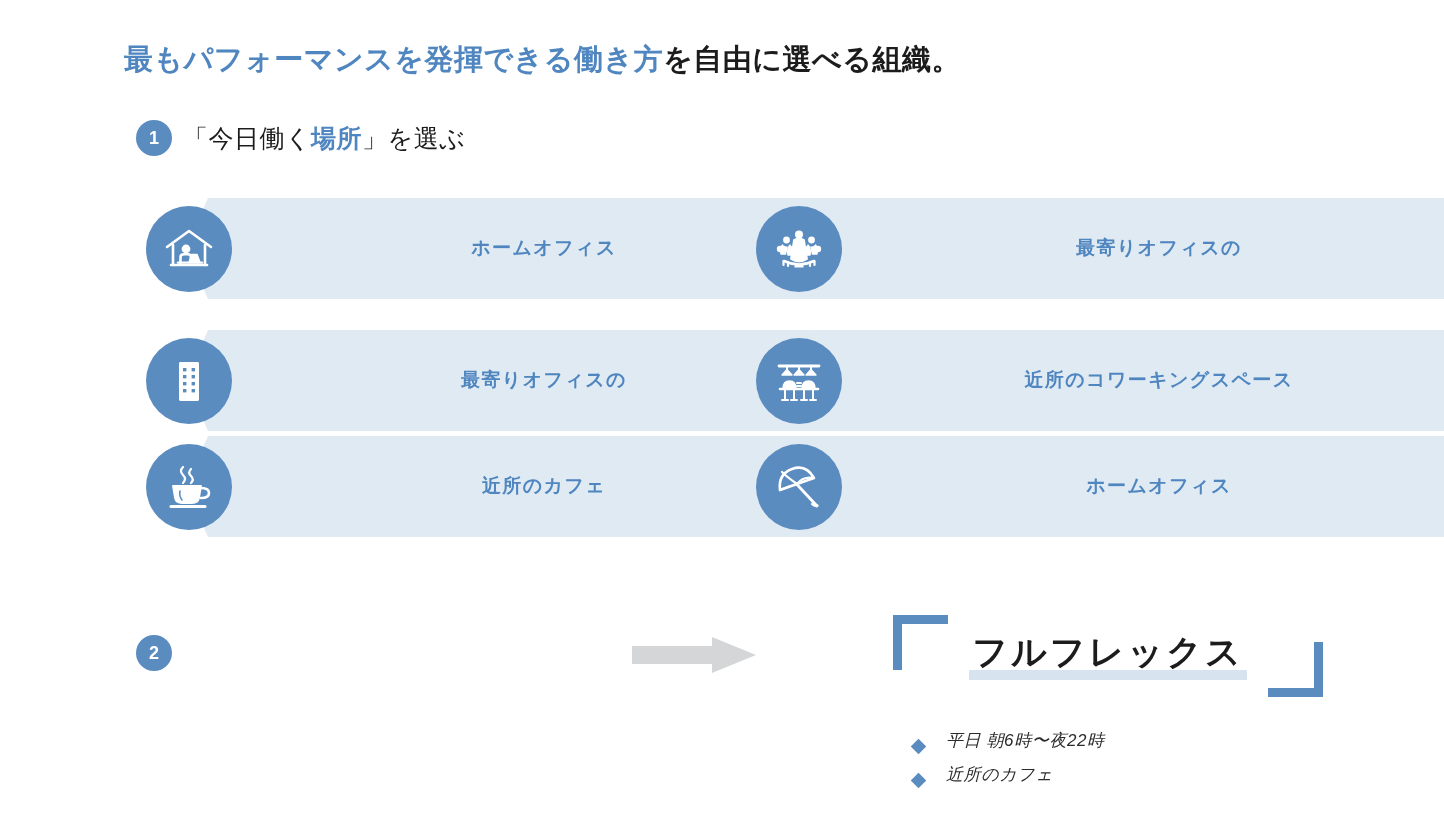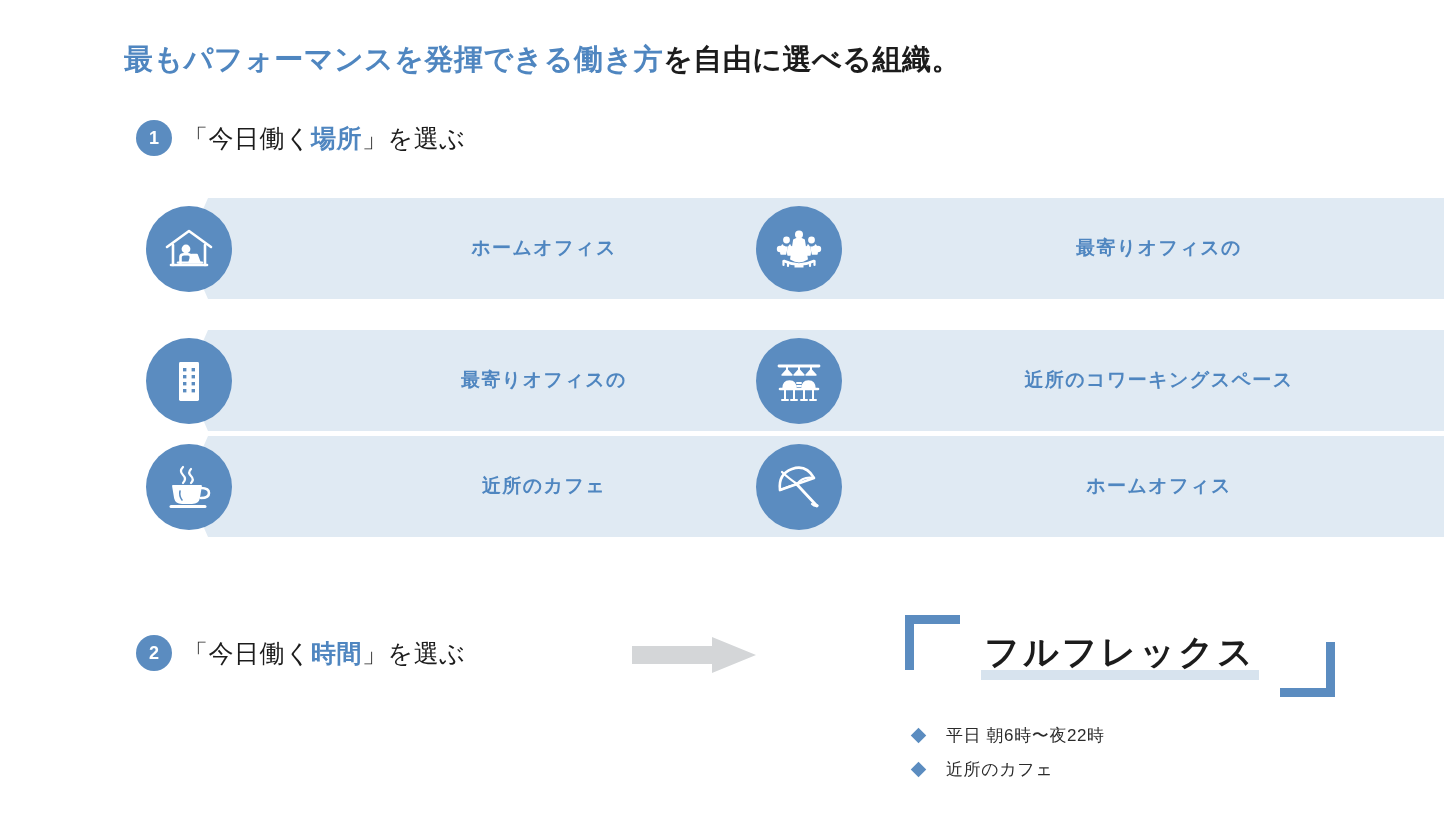--- a/index.html
+++ b/index.html
@@ -130,21 +130,20 @@
     height: 36px;
   }
 
   
   #flex-callout {
     position: absolute;
     left: 893px;
     top: 615px;
     width: 430px;
     height: 78px;
-    margin-left: 12px;
   }
   .bracket {
     position: absolute;
     width: 46px;
     height: 46px;
   }
   .bracket.tl {
     left: 0; top: 0;
     border-left: 9px solid #5b8cc0;
     border-top: 9px solid #5b8cc0;
@@ -178,23 +177,24 @@
 
   
   #flex-bullets {
     position: absolute;
     left: 910px;
     top: 718px;
     width: 400px;
   }
   .bullet-row {
     display: flex;
-    align-items: center;
+    align-items: flex-end;
     height: 34px;
     white-space: nowrap;
+    font-style: italic;
   }
   .bullet-diamond {
     width: 11px;
     height: 11px;
     background: #5b8cc0;
     transform: rotate(45deg);
     flex: none;
     margin-right: 22px;
     margin-left: 3px;
   }
@@ -332,23 +332,20 @@
       <path d="M41 45 Q44 48 46.5 46.5" stroke-width="2.2"></path>
     </svg>
   </div>
   <div class="card-label">
     <span>ホームオフィス</span>
   </div>
 </div>
 
 <div class="step-head" id="step2-head">
   <div class="step-badge">2</div>
-  <div class="step-text">
-    <span>「今日働く</span><span class="accent">時間</span><span>」を選ぶ</span>
-  </div>
 </div>
 
 <div id="flow-arrow">
   <svg width="124" height="36" viewBox="0 0 124 36">
     <polygon points="0,9 80,9 80,0 124,18 80,36 80,27 0,27" fill="#d4d6d8"></polygon>
   </svg>
 </div>
 
 <div id="flex-callout">
   <div class="bracket tl"></div>

